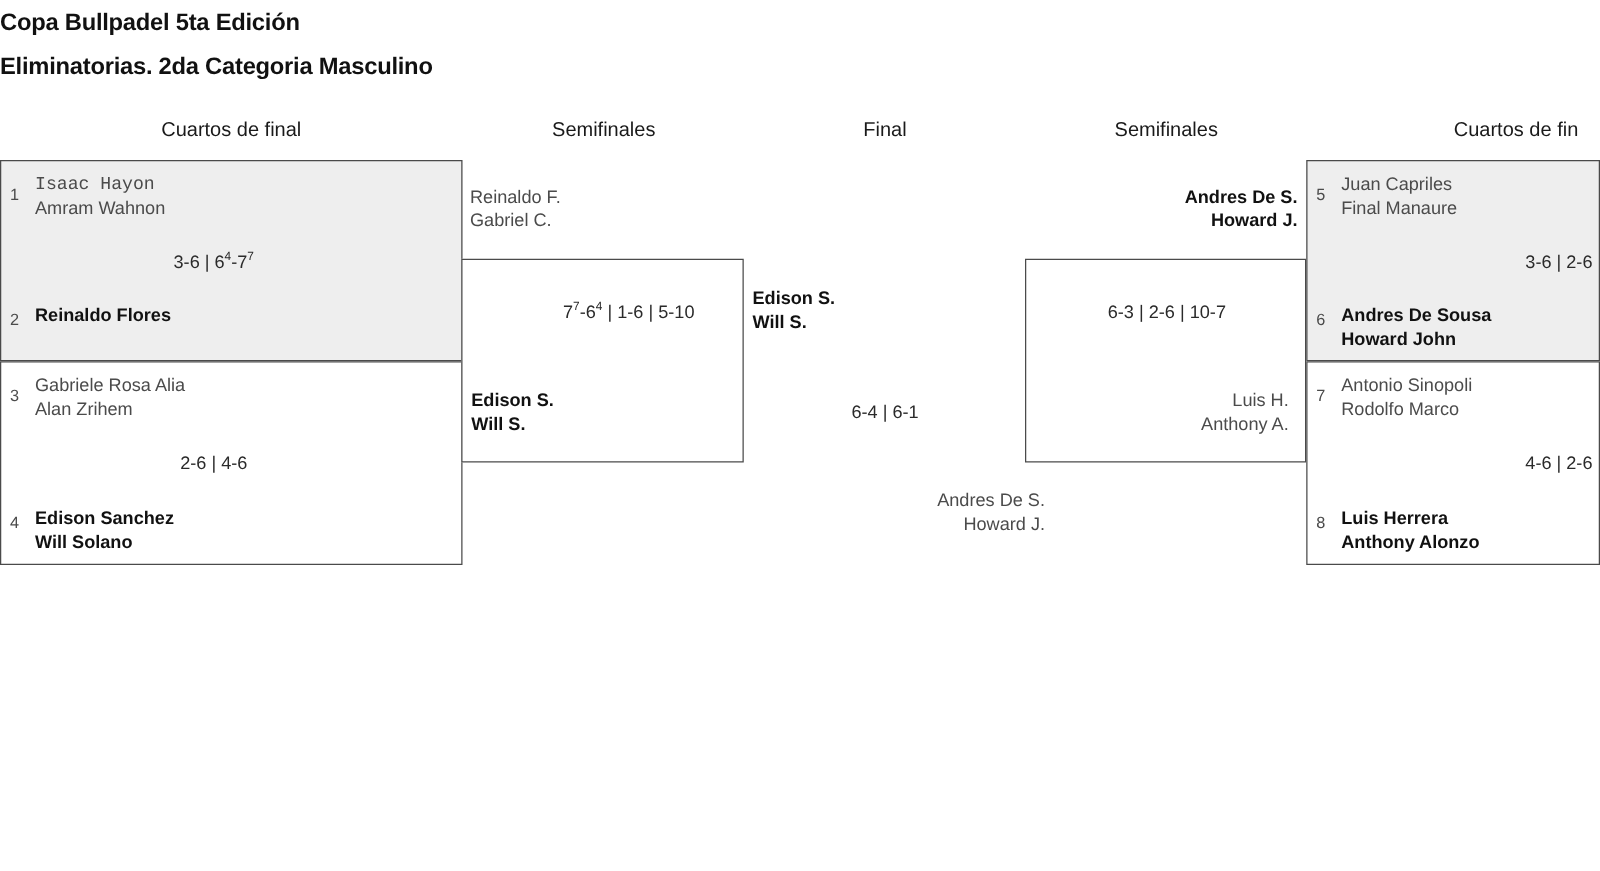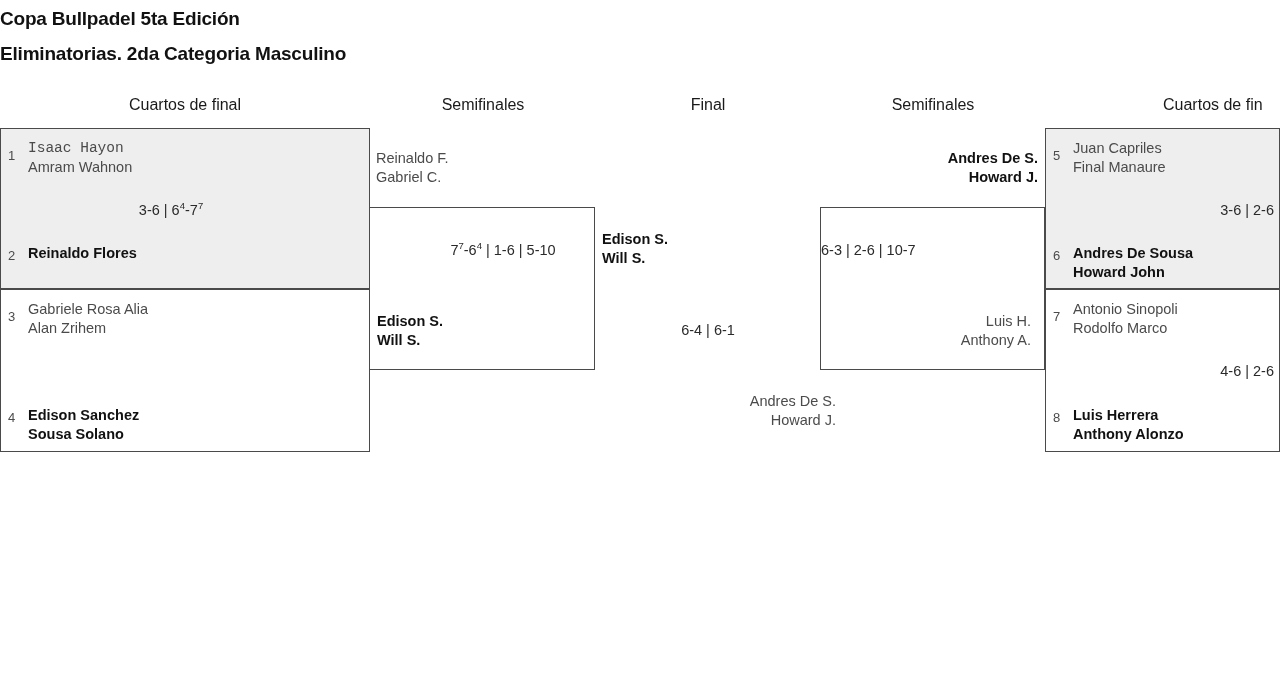--- a/index.html
+++ b/index.html
@@ -93,23 +93,24 @@
     <span class="score" style="left:0px; top:73px; width:340px; text-align:center;"><span>3-6 | 6</span><sup>4</sup><span>-7</span><sup>7</sup></span>
     <span class="seed" style="left:7px;  top:117px;">2</span>
     <span class="team win" style="left:27px; top:115px;">Reinaldo Flores</span>
     <span class="team win" style="left:27px; top:134px;margin-top:36px;">Gabriel Campos</span>
   </div>
 
   <div class="box plain" style="left:0px; top:289px; width:370px; height:163px;">
     <span class="seed" style="left:7px;  top:17px;">3</span>
     <span class="team" style="left:27px; top:10px;">Gabriele Rosa Alia</span>
     <span class="team" style="left:27px; top:29px;">Alan Zrihem</span>
+    <span class="score" style="left:0px; top:73px; width:340px; text-align:center;"><span>2-6 | 4-6</span></span>
     <span class="seed" style="left:7px;  top:118px;">4</span>
     <span class="team win" style="left:27px; top:116px;">Edison Sanchez</span>
-    <span class="team win" style="left:27px; top:135px;">Sousa Solano</span>
+    <span class="team win" style="left:27px; top:135px;">Will Solano</span>
   </div>
 
   <div style="position:absolute; left:376px; top:149px;">
     <span class="team" style="position:relative; display:block;">Reinaldo F.</span>
     <span class="team" style="position:relative; display:block;">Gabriel C.</span>
   </div>
 
   <div class="box plain" style="left:369px; top:207px; width:226px; height:163px;">
     <span class="score" style="left:0px; top:34px; width:226px; text-align:center;padding-left:40px;"><span>7</span><sup>7</sup><span>-6</span><sup>4</sup><span> | 1-6 | 5-10</span></span>
     <span class="team win" style="left:7px;  top:104px;">Edison S.</span>
@@ -127,21 +128,21 @@
     <span class="team right" style="position:relative; display:block; right:0; width:100%;">Andres De S.</span>
     <span class="team right" style="position:relative; display:block; right:0; width:100%;">Howard J.</span>
   </div>
 
   <div style="position:absolute; left:845px; top:149px; width:193px; text-align:right;">
     <span class="team win right" style="position:relative; display:block; width:100%;">Andres De S.</span>
     <span class="team win right" style="position:relative; display:block; width:100%;">Howard J.</span>
   </div>
 
   <div class="box plain" style="left:820px; top:207px; width:225px; height:163px;">
-    <span class="score" style="left:0px; top:34px; width:225px; "><span>6-3 | 2-6 | 10-7</span></span>
+    <span class="score" style="left:0px; top:34px; width:225px; text-align:center;"><span>6-3 | 2-6 | 10-7</span></span>
     <span class="team right" style="left:0px; top:104px; width:210px;">Luis H.</span>
     <span class="team right" style="left:0px; top:123px; width:210px;">Anthony A.</span>
   </div>
 
   <div class="box shaded" style="left:1045px; top:128px; width:235px; height:161px;">
     <span class="seed" style="left:7px;  top:17px;">5</span>
     <span class="team" style="left:27px; top:10px;">Juan Capriles</span>
     <span class="team" style="left:27px; top:29px;">Final Manaure</span>
     <span class="score" style="left:0px; top:73px; width:228px; text-align:right;"><span>3-6 | 2-6</span></span>
     <span class="seed" style="left:7px;  top:117px;">6</span>

